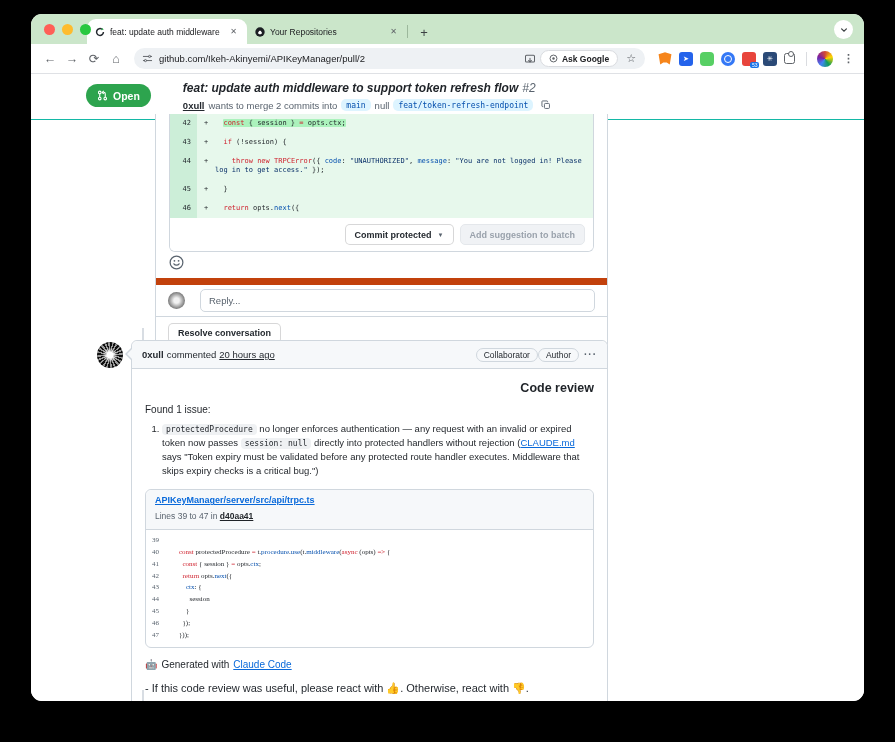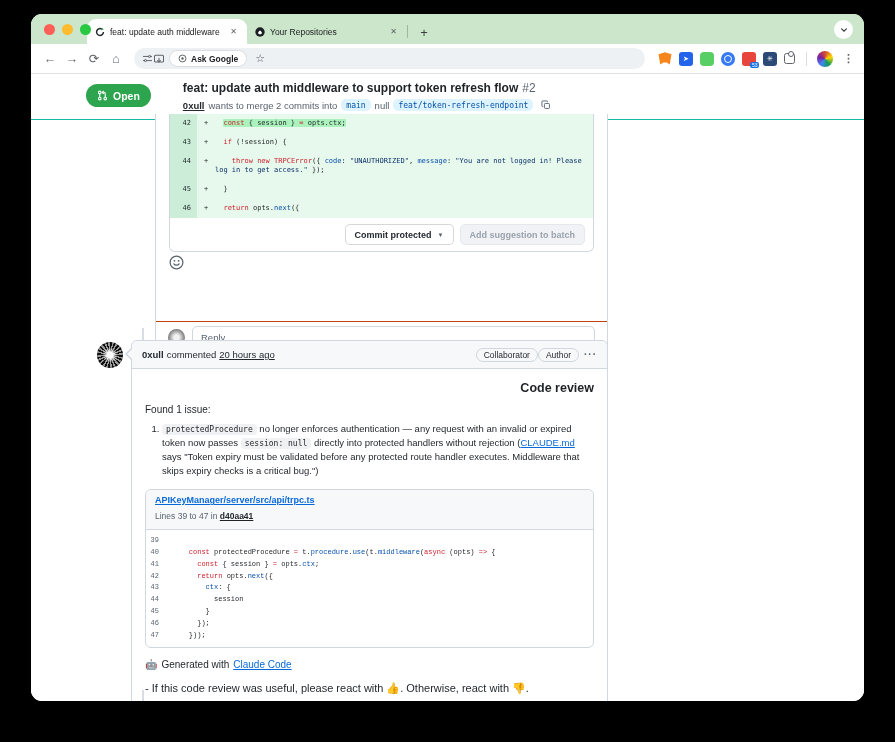--- a/index.html
+++ b/index.html
@@ -61,21 +61,21 @@
 
   
   .page { position:relative; height:627px; background:#fff; overflow:hidden; }
 
   .pr-head { padding:7px 0 8px 55px; display:flex; align-items:flex-start;
              border-bottom:1px solid #14b8a6; background:#fff; }
   .open-badge { background:#2da44e; color:#fff; font-weight:bold; font-size:10.5px;
                 border-radius:14px; height:23px; padding:0 11px; display:inline-flex;
                 align-items:center; gap:5px; margin-top:3px; flex:none; }
   .pr-titles { margin-left:32px; min-width:0; }
-  .pr-title { font-size:12px; font-weight:bold; color:#1f2328; }
+  .pr-title { font-size:12px; font-weight:bold; color:#1f2328;font-style:italic; }
   .pr-num { color:#59636e; font-weight:normal; margin-left:4px; }
   .pr-sub { margin-top:4px; font-size:9.5px; color:#59636e; display:flex; align-items:center; gap:4px; }
   .pr-author { color:#24292f; font-weight:bold; text-decoration:underline; }
   .branch-pill { font-family:"DejaVu Sans Mono", monospace; font-size:8px; color:#0550ae;
                  background:#ddf4ff; padding:1.5px 5px; border-radius:5px; }
   .copy-ic { margin-left:4px; display:flex; }
 
   
   .thread-card { position:absolute; left:124px; top:40px; width:453px; background:#fff;
                  border:1px solid #d0d7de; border-top:none; border-radius:0 0 8px 8px; }
@@ -89,21 +89,21 @@
                white-space:pre-wrap; word-break:break-word; }
   .hl { background:#abf2bc; border-radius:1px; }
   .k{color:#cf222e}.f{color:#0550ae}.s{color:#0a3069}.p{color:#1f2328}.e{color:#cf222e}
   .suggestion-foot { display:flex; justify-content:flex-end; gap:6px; padding:6px 8px; background:#fff; }
   .btn { border:1px solid rgba(31,35,40,.18); border-radius:5px; background:#fff; color:#24292f;
          font-size:9px; font-weight:bold; height:21px; display:inline-flex; align-items:center; padding:0 9px; }
   .btn .caret { margin-left:6px; font-size:6px; color:#59636e; }
   .btn.disabled { background:#f0f2f5; color:#9aa2ac; border-color:#e4e7eb; }
   .smiley-row { padding:3px 13px 4px; }
   .icon-btn { display:inline-flex; }
-  .reply-sec { border-top:1px solid #c2410c; padding:4px 12px; display:flex; align-items:center; gap:7px;margin-top:43px; }
+  .reply-sec { border-top:7px solid #c2410c; padding:4px 12px; display:flex; align-items:center; gap:15px; }
   .reply-avatar { width:17px; height:17px; border-radius:50%; flex:none;
                   background:radial-gradient(circle,#f2f2f2 0 22%,#b9b9b9 45%,#6d6d6d 75%); }
   .reply-input { flex:1; height:23px; border:1px solid #d0d7de; border-radius:5px; background:#fff;
                  font-size:9.5px; color:#24292f; padding:0 8px; font-family:"Liberation Sans",sans-serif; }
   .reply-input::placeholder { color:#59636e; }
   .resolve-sec { border-top:1px solid #d0d7de; padding:5px 12px 6px; }
 
   
   .tl-v { position:absolute; left:111px; width:2px; background:#d8dde3; }
 
@@ -134,21 +134,21 @@
   .inline-code { font-family:"DejaVu Sans Mono", monospace; font-size:8px;
                  background:#eff1f3; padding:1px 4px; border-radius:4px; }
   .a { color:#0969da; text-decoration:underline; }
 
   .snippet { margin-top:11px; border:1px solid #d0d7de; border-radius:6px; background:#fff; }
   .snippet-head { background:#f6f8fa; border-bottom:1px solid #d0d7de; border-radius:6px 6px 0 0;
                   padding:5px 9px 6px; }
   .snippet-file { color:#0969da; font-weight:bold; font-size:9px; text-decoration:underline; display:block; }
   .snippet-sub { font-size:8.5px; color:#59636e; margin-top:2px; }
   .sha { font-weight:bold; color:#1f2328; text-decoration:underline; }
-  .snippet-code { padding:5px 0 6px; font-family:Liberation Mono, monospace; }
+  .snippet-code { padding:5px 0 6px; font-family:Liberation Serif, serif; }
   .srow { display:flex; line-height:11.8px; height:11.8px; }
   .snum { width:26px; flex:none; text-align:right; padding-right:13px; color:#59636e; font-size:7px; }
   .scode { font-size:7px; white-space:pre; }
 
   .gen-line { margin-top:11px; font-size:10px; display:flex; align-items:center; gap:4px; }
   .gen-emoji { font-size:10px; }
   .note { margin-top:12px; font-size:11px; color:#24292f; }
   .comment-smiley { margin-top:9px; }
 
   svg.oct { display:block; }
@@ -197,20 +197,21 @@
     <span class="nav-ic">←</span>
     <span class="nav-ic">→</span>
     <span class="nav-ic">⟳</span>
     <span class="nav-ic">⌂</span>
     <div class="omnibox">
       <svg class="oct" width="11" height="11" viewBox="0 0 16 16">
           <path d="M2 5h8M12.5 5H14M2 11h2M6.5 11H14" stroke="#5f6368" stroke-width="1.4" stroke-linecap="round"></path>
           <circle cx="11" cy="5" r="1.6" fill="none" stroke="#5f6368" stroke-width="1.3"></circle>
           <circle cx="5" cy="11" r="1.6" fill="none" stroke="#5f6368" stroke-width="1.3"></circle>
         </svg>
+      <span class="url">github.com/Ikeh-Akinyemi/APIKeyManager/pull/2</span>
       <svg class="oct" width="12" height="12" viewBox="0 0 16 16">
           <rect x="2" y="3" width="12" height="9" rx="1.4" fill="none" stroke="#5f6368" stroke-width="1.4"></rect>
           <path d="M8 7v5M8 12l-2-2M8 12l2-2" stroke="#5f6368" stroke-width="1.4" stroke-linecap="round"></path>
         </svg>
       <span class="ask-pill">
         <svg class="oct" width="9" height="9" viewBox="0 0 12 12">
             <circle cx="6" cy="6" r="4.6" fill="none" stroke="#5f6368" stroke-width="1.3"></circle>
             <circle cx="6" cy="6" r="1.6" fill="#5f6368"></circle>
           </svg>
         <span>Ask Google</span>

